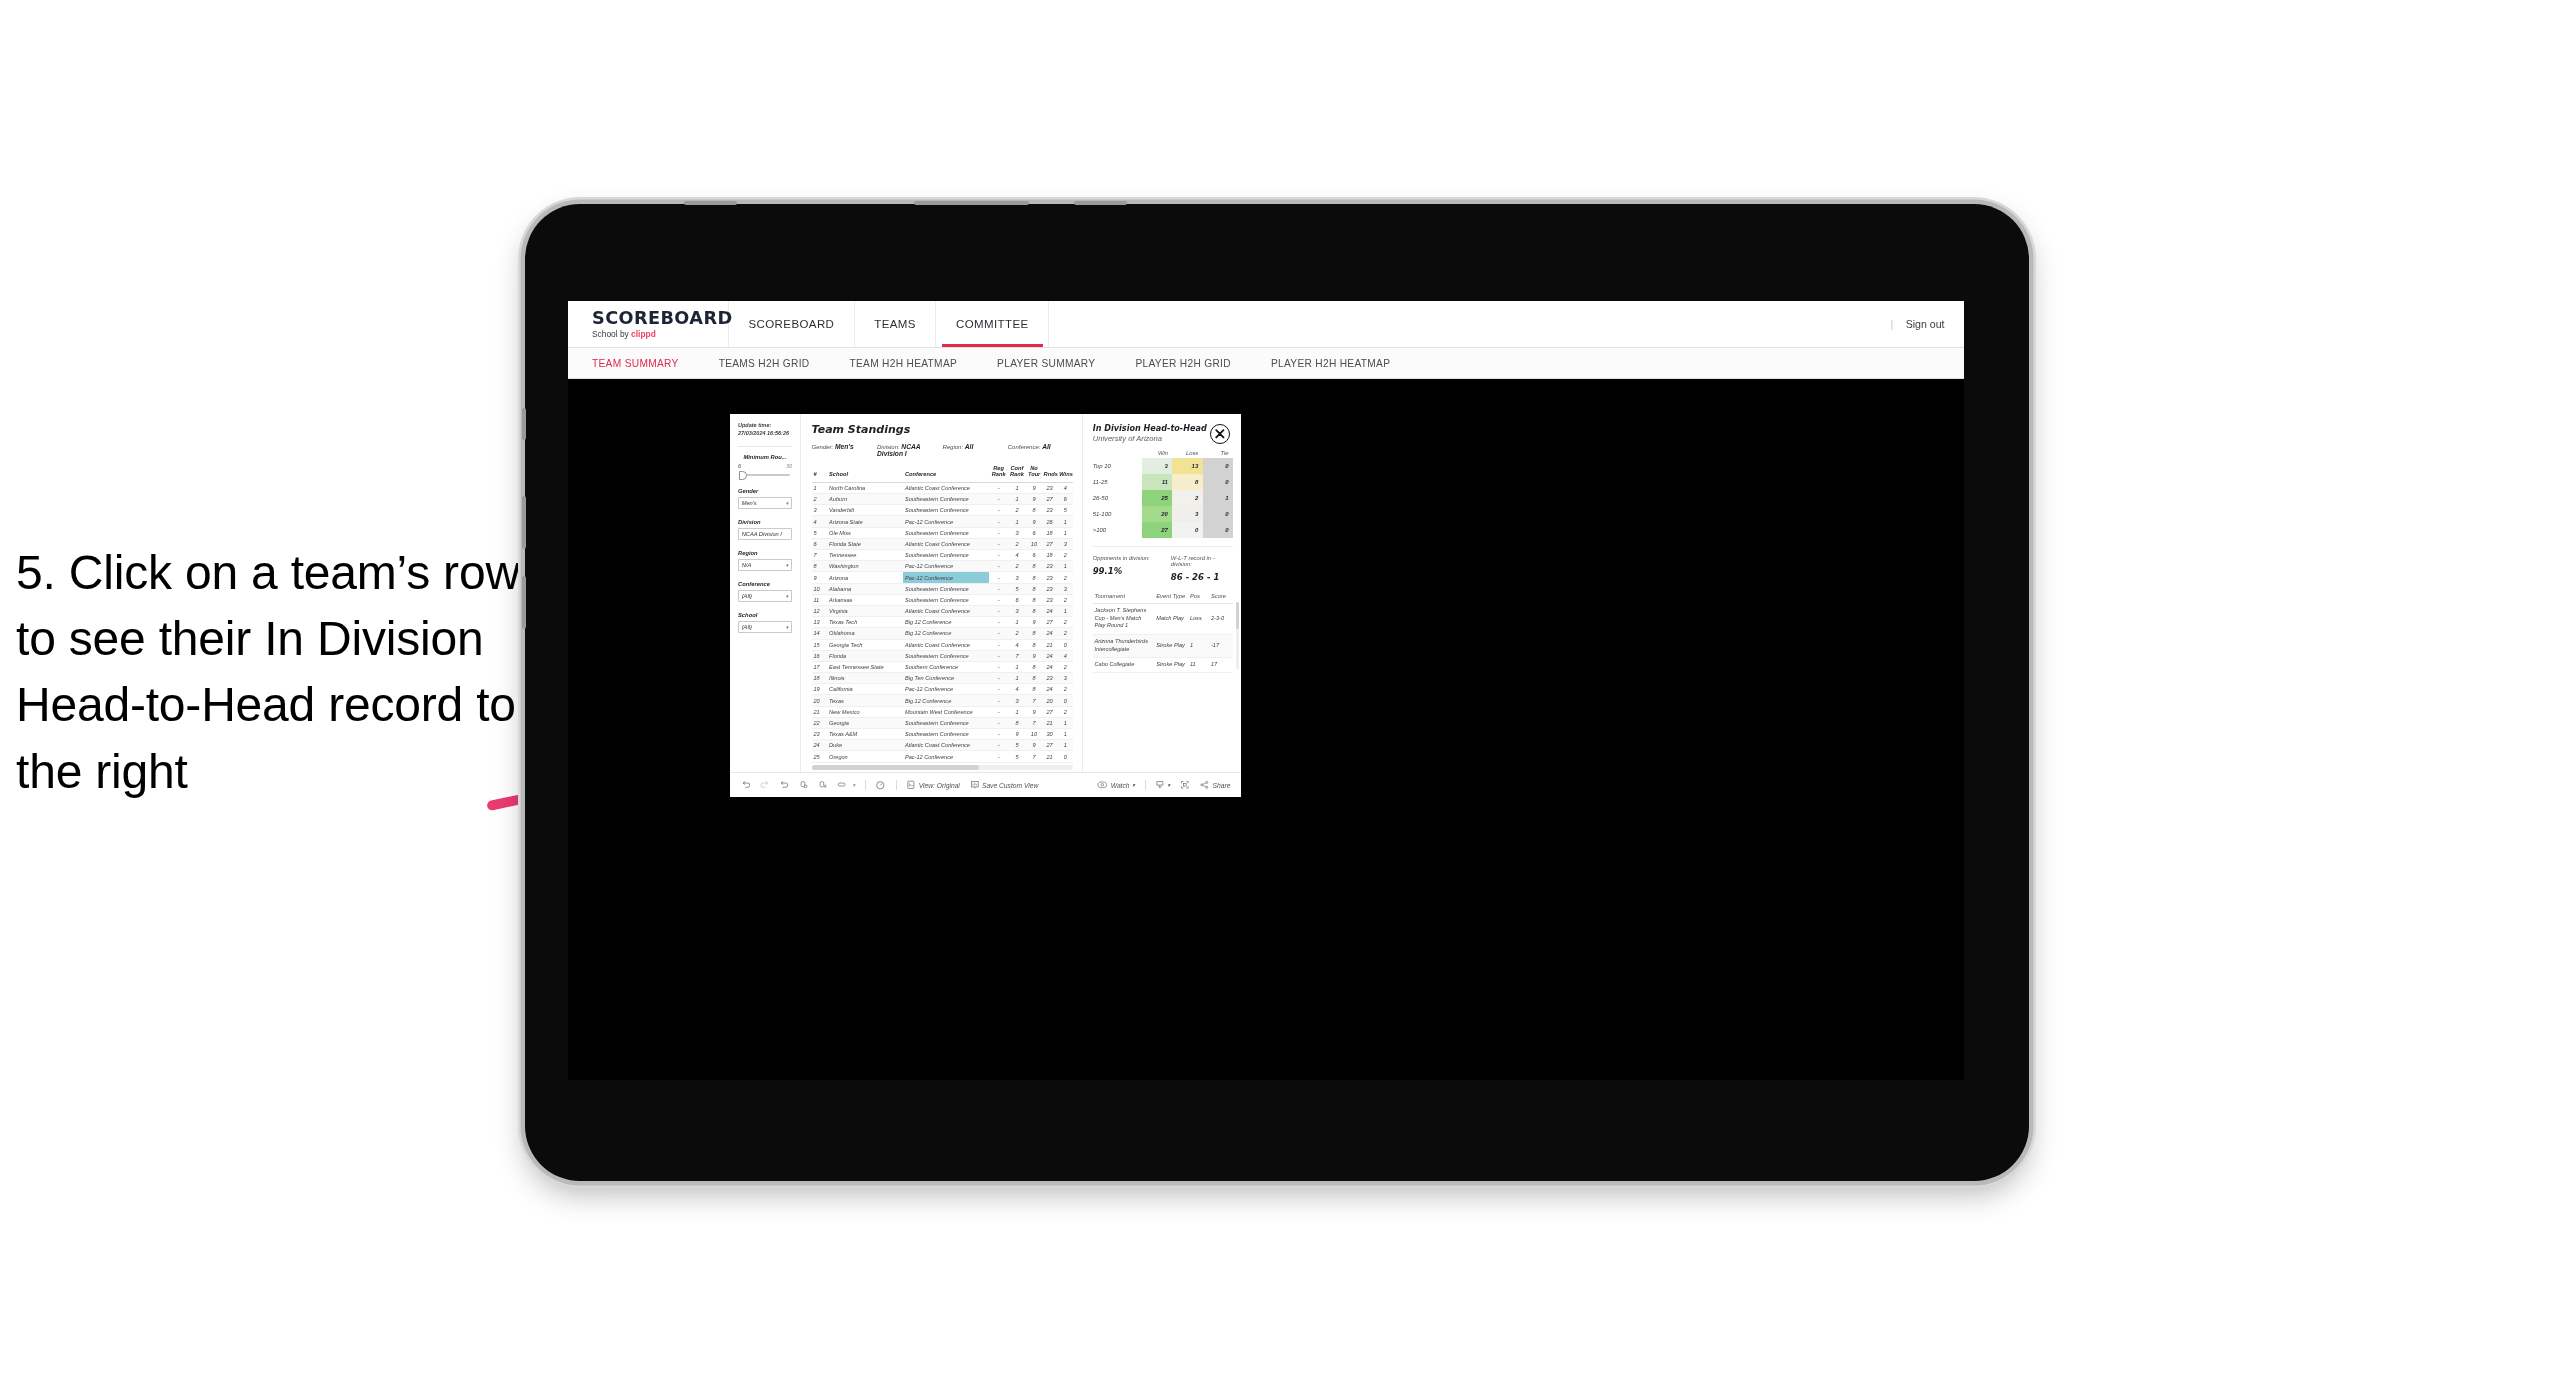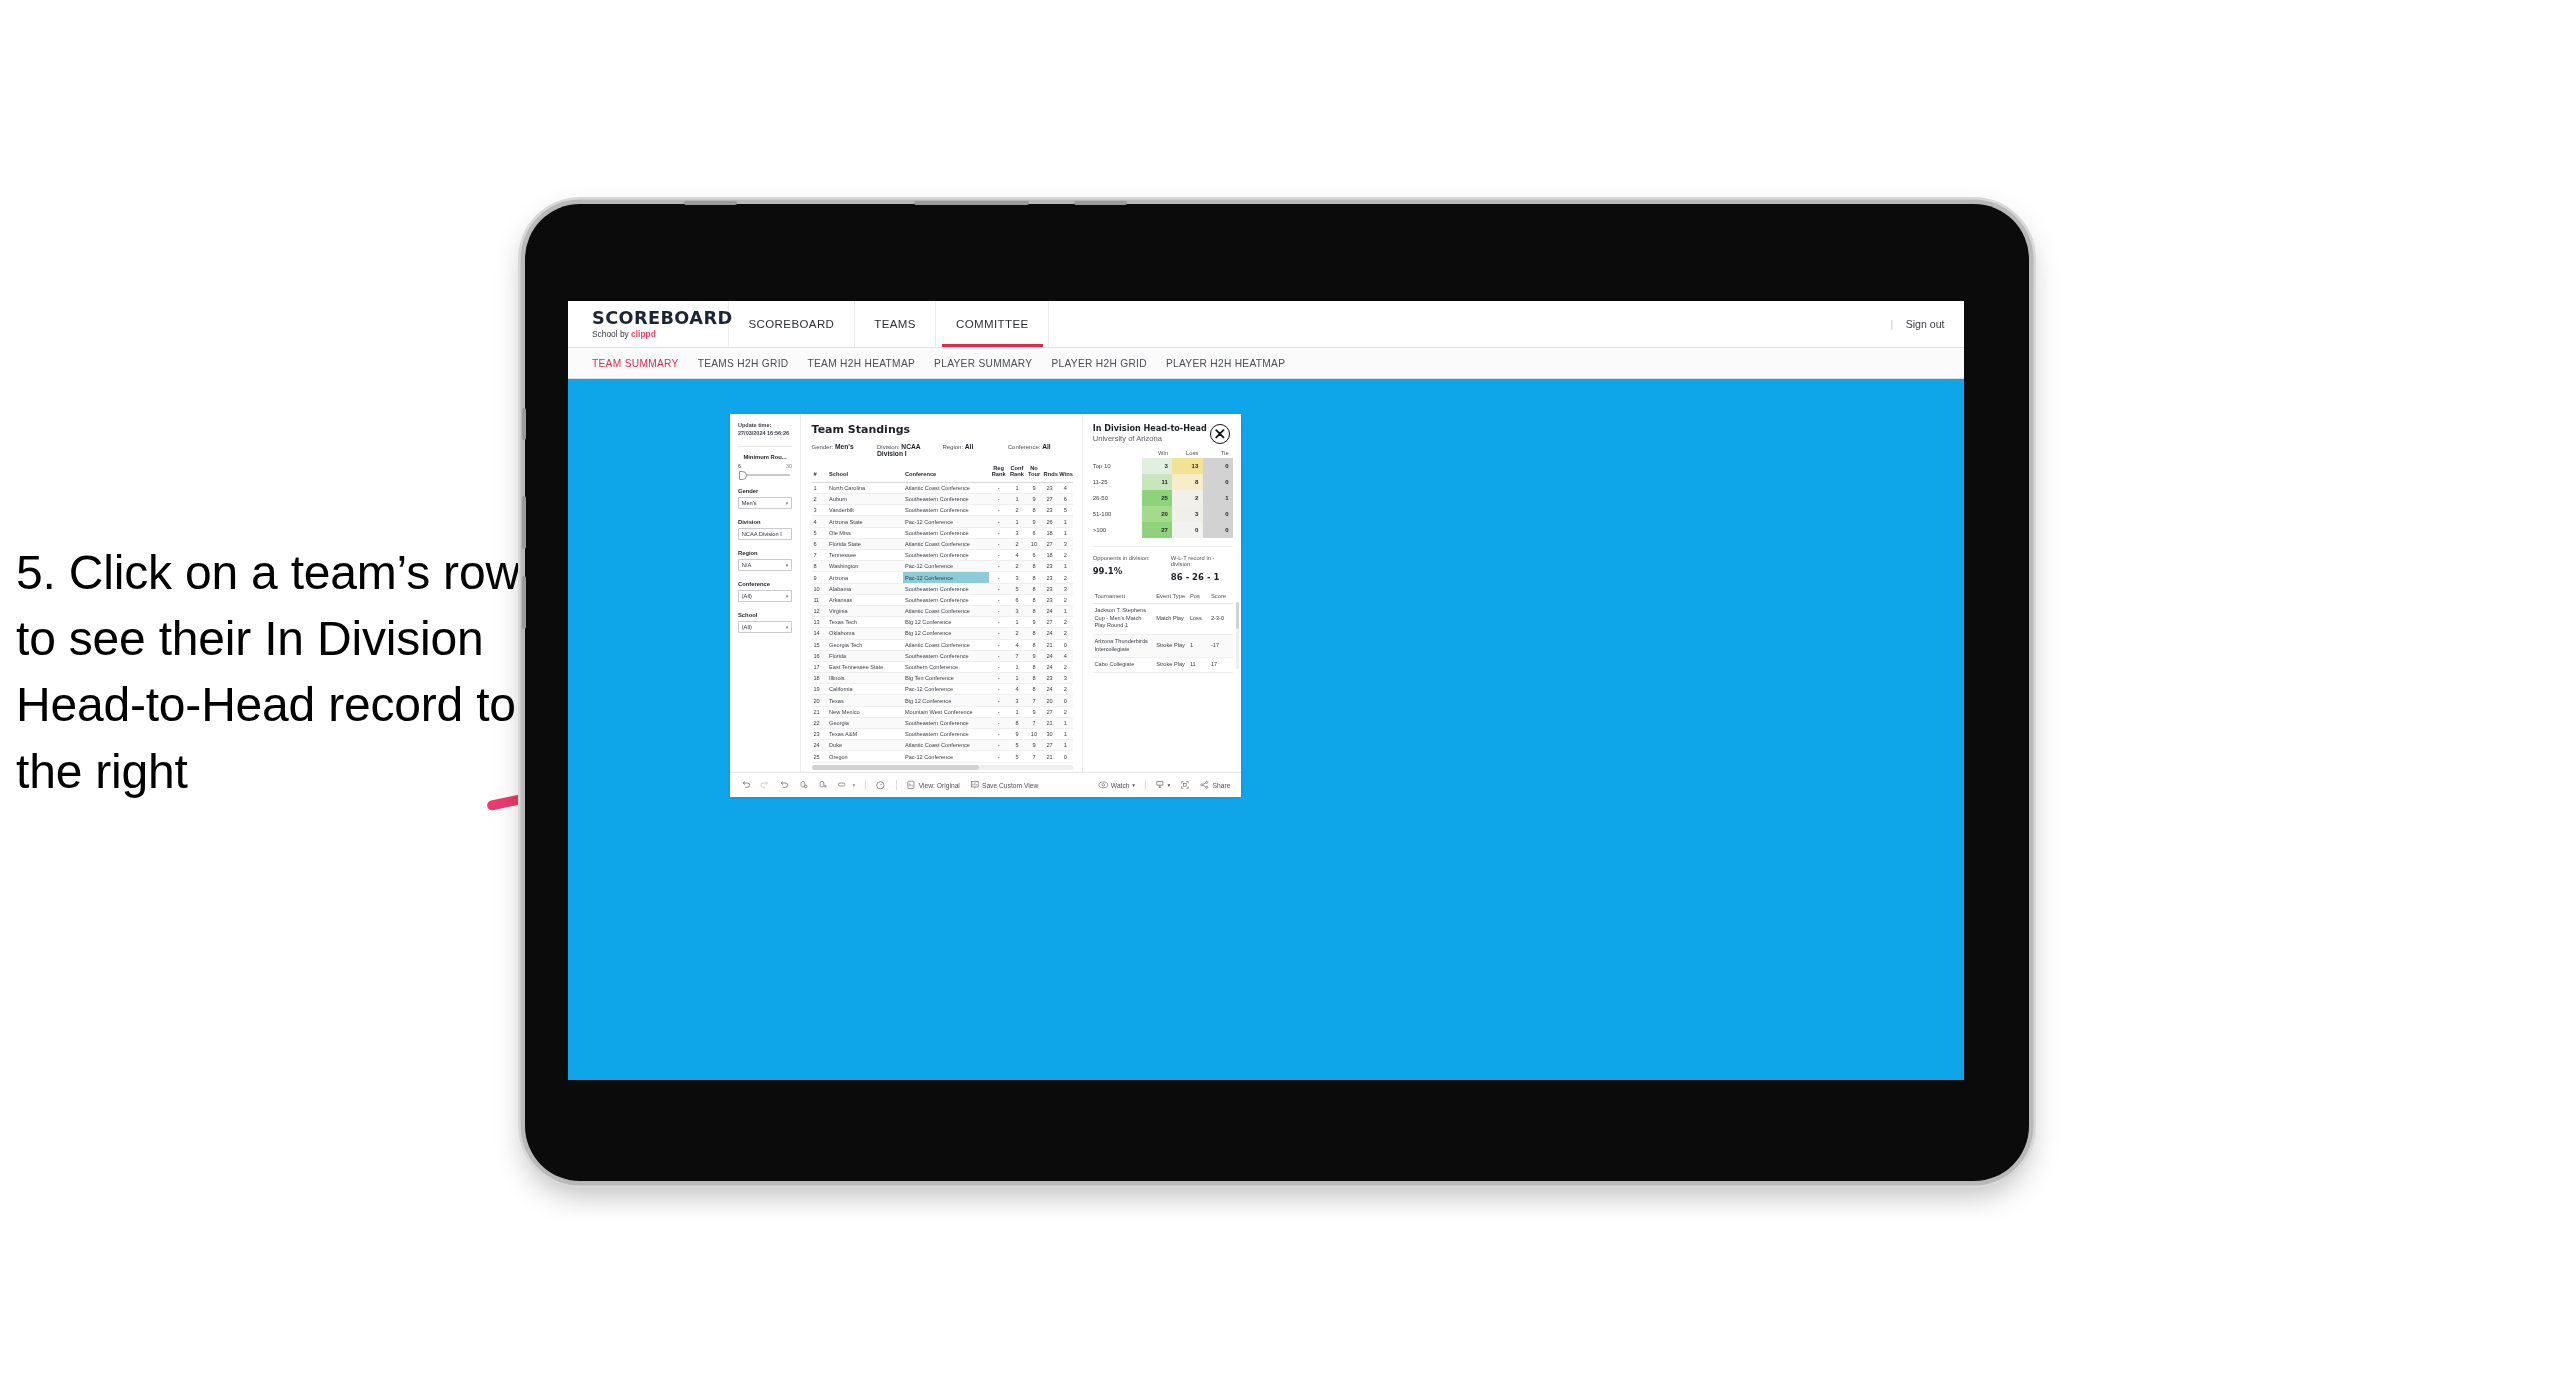--- a/index.html
+++ b/index.html
@@ -40,26 +40,26 @@
   .brand-sub b{color:#ef3e63;font-weight:bold;}
   .navitem{display:flex;align-items:center;padding:0 19.5px;font-size:11.5px;color:#2c2f36;
            letter-spacing:0.4px;border-right:0.9px solid #ececec;position:relative;cursor:pointer;}
   .navitem.active::after{content:"";position:absolute;left:5.3px;right:5.3px;bottom:0;height:2.7px;background:#e0294f;}
   .appbar-right{margin-left:auto;display:flex;align-items:center;padding-right:19.5px;gap:12.4px;
                 font-size:10.6px;color:#3a3d44;}
   .divider-v{color:#c6c6c6;}
 
   
   #tabstrip{height:30px;background:#fbfbfb;border-bottom:0.9px solid #e0e0e0;
-            display:flex;align-items:center;padding-left:24px;gap:19px;}
+            display:flex;align-items:center;padding-left:24px;gap:40px;}
   .tab{font-size:10.2px;letter-spacing:0.3px;color:#4a4d54;cursor:pointer;white-space:nowrap;}
   .tab.active{color:#e0294f;}
 
   
-  #canvas{position:relative;height:703px;background:#0ea5e9;}
+  #canvas{position:relative;height:703px;background:#000000;font-style:italic;}
 
   #sheet{position:absolute;left:162px;top:35px;width:511px;background:#fff;
          box-shadow:0 0.9px 2.7px rgba(0,0,0,.14);}
 
   .sheet-body{display:flex;height:358px;}
 
   
   .rail{width:71px;border-right:0.9px solid #ececec;box-sizing:border-box;
         padding:8px 8px 0 8px;background:#fff;flex:none;}
   .upd-label{font-size:5.5px;color:#3f4248;line-height:1.45;font-weight:600;}

